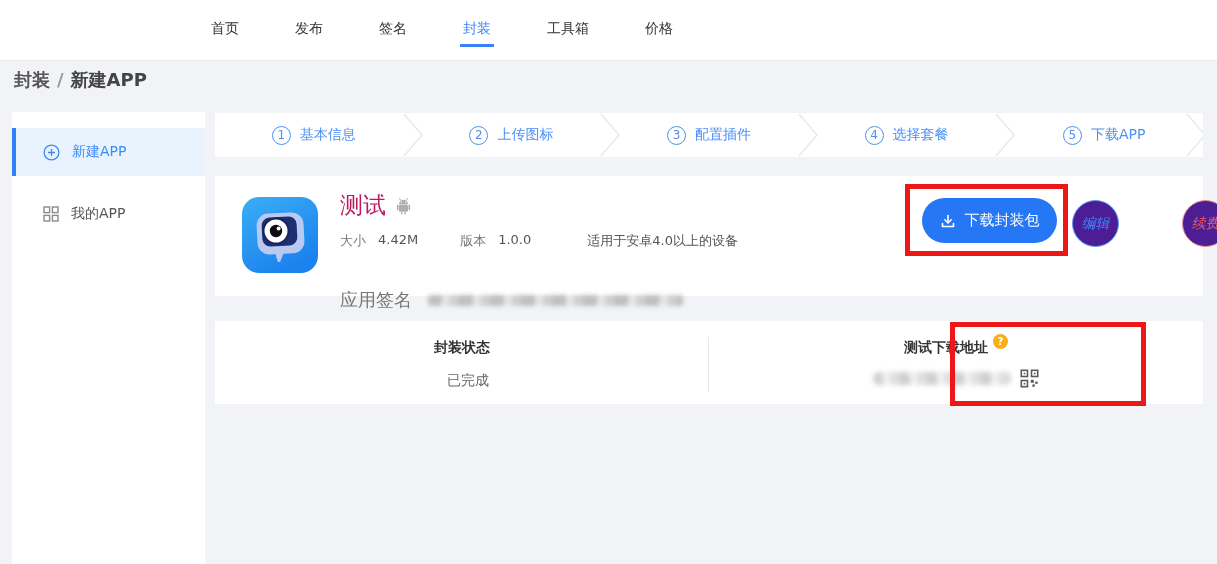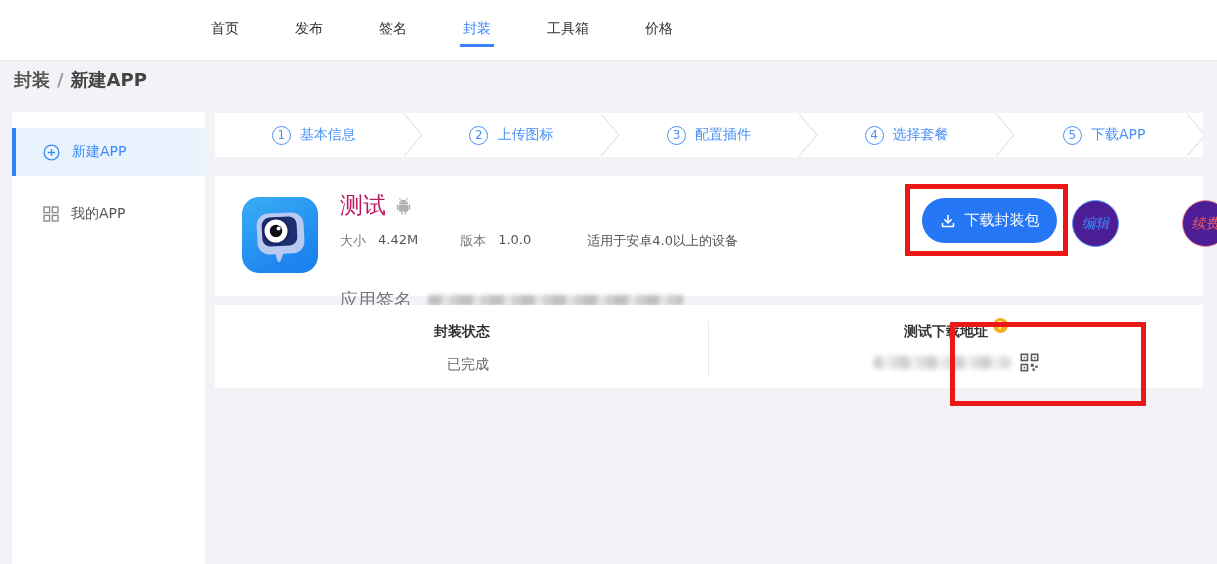--- a/index.html
+++ b/index.html
@@ -50,21 +50,21 @@
     filter:blur(2.2px); }
   .dl-btn { position:absolute; left:707px; top:22px; width:135px; height:45px; border:none; border-radius:23px;
     background:#2577f5; color:#fff; font-size:15px; display:flex; align-items:center; justify-content:center; gap:9px;
     cursor:pointer; font-family:inherit; }
   .circle-btn { position:absolute; top:24px; width:47px; height:47px; border-radius:50%; background:#4c1d95;
     font-size:14px; display:flex; align-items:center; justify-content:center; cursor:pointer; font-family:inherit;font-style:italic; }
   .circle-btn.edit { left:857px; border:1px solid #5a9cf8; color:#3a8bf8; }
   .circle-btn.renew { left:967px; border:1px solid #f09090; color:#f25c5c; }
 
   
-  .info-panel { position:absolute; left:215px; top:305px; width:988px; height:83px; background:#fff; display:flex; }
+  .info-panel { position:absolute; left:215px; top:321px; width:988px; height:83px; background:#fff; display:flex; }
   .info-col { position:relative; flex:1; text-align:center; }
   .info-col.divided::after { content:""; position:absolute; right:0; top:16px; bottom:12px; width:1px; background:#e8e8e8; }
   .info-label { margin-top:18px; font-size:14px; font-weight:bold; color:#333; display:flex; justify-content:center; align-items:flex-start; gap:5px; }
   .info-value { margin-top:15px; font-size:14px; color:#666;padding-left:12px; }
   .help-badge { display:inline-block; width:15px; height:15px; border-radius:50%; background:#f7af19; color:#fff;
     font-size:10px; font-weight:bold; line-height:15px; text-align:center; position:relative; top:-5px; cursor:pointer; }
   .url-row { margin-top:12px; display:flex; justify-content:center; align-items:center; gap:9px; }
   .url-blur { width:138px; height:13px; border-radius:6px; opacity:.8;
     background:repeating-linear-gradient(85deg,#c3c3c3 0 10px,#ececec 10px 18px,#d6d6d6 18px 27px);
     filter:blur(2.4px); }

